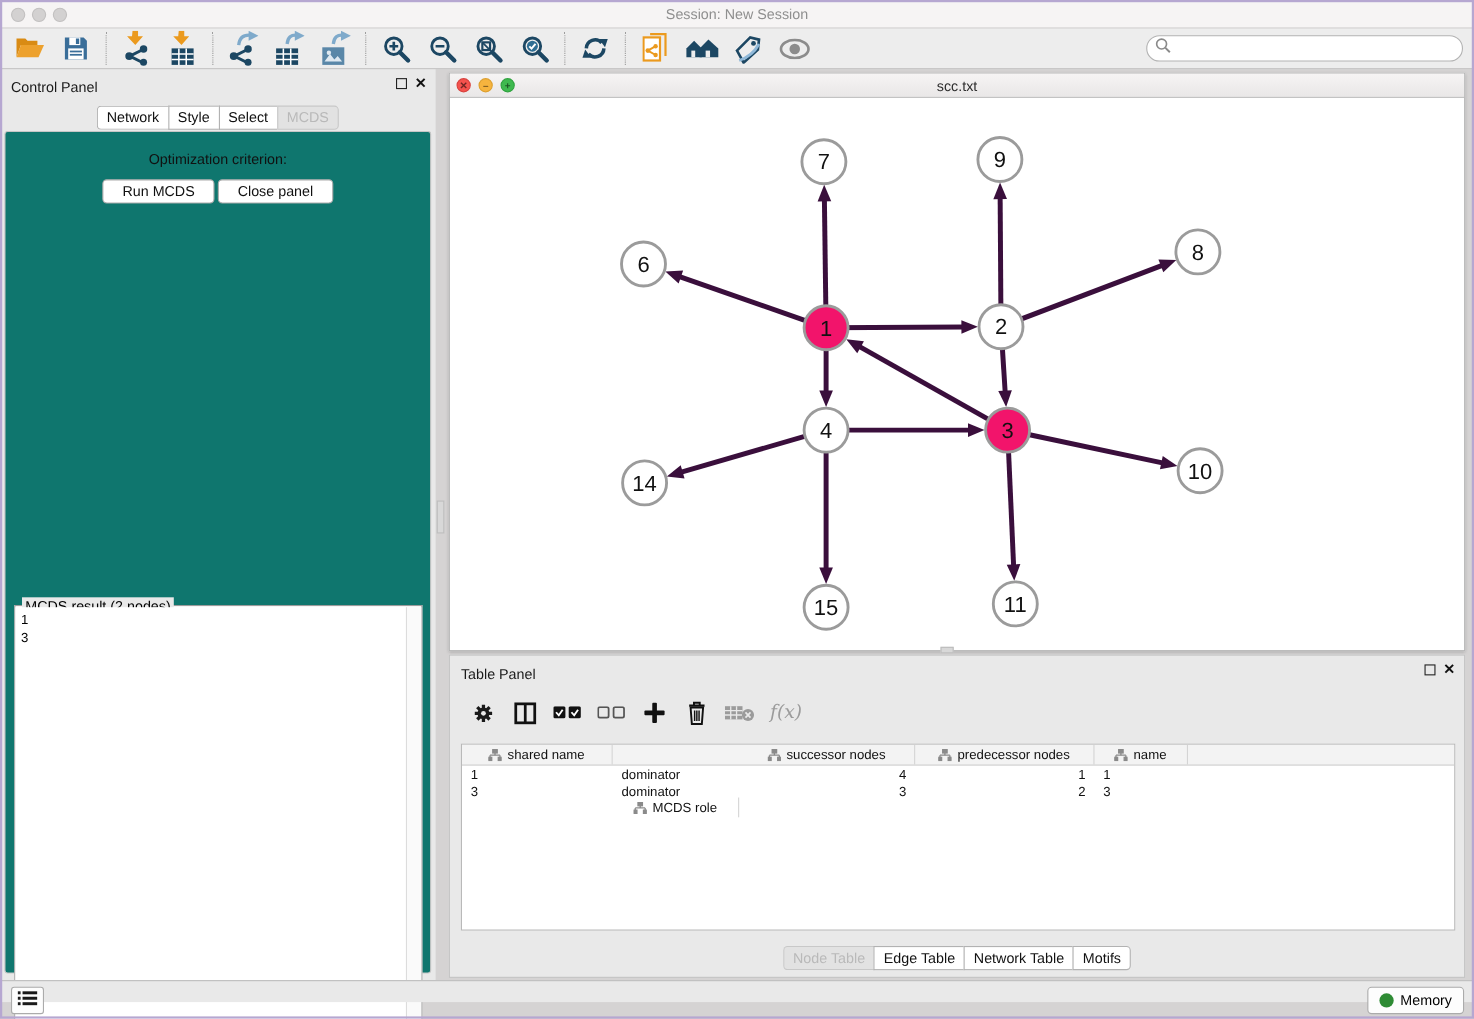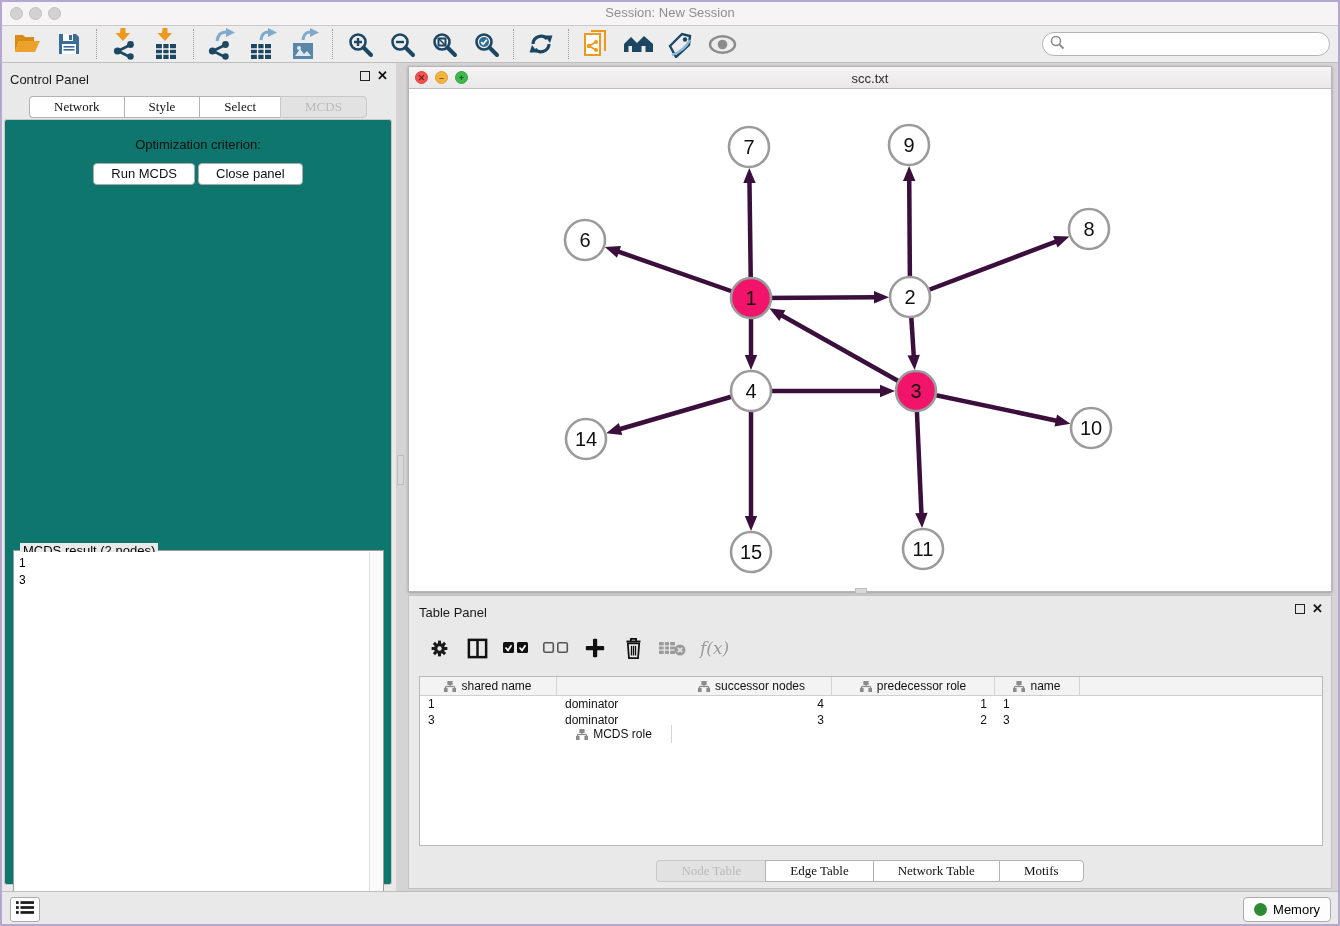--- a/index.html
+++ b/index.html
@@ -25,22 +25,22 @@
   .searchbox input { border:none; outline:none; flex:1; font-size:13px; background:transparent; height:18px; }
 
   
   .control-panel { position:absolute; left:0; top:63px; width:396px; height:828px; background:#e9e9e9; }
   .panel-head { position:absolute; left:0; top:0; width:100%; height:30px; }
   .panel-title { position:absolute; left:10px; top:9px; font-size:13px; color:#1a1a1a; }
   .panel-btns { position:absolute; right:8px; top:8px; display:flex; gap:7px; align-items:center; }
   .float-btn { width:10px; height:10px; border:1.5px solid #222; background:transparent; }
   .close-x { font-size:13px; font-weight:bold; color:#111; line-height:10px; }
   .cp-tabs { position:absolute; top:33px; left:0; width:100%; display:flex; justify-content:center; }
-  .cp-tab, .tb-tab { height:22px; line-height:20px; padding:0 24px; font-size:13px; background:#fff;
-    border:1px solid #b2b2b2; border-right:none; color:#111; text-align:center;font-family:Liberation Serif, serif; }
+  .cp-tab, .tb-tab { height:22px; line-height:20px; padding:0 8px; font-size:13px; background:#fff;
+    border:1px solid #b2b2b2; border-right:none; color:#111; text-align:center; }
   .cp-tab:first-child, .tb-tab:first-child { border-radius:4px 0 0 4px; }
   .cp-tab:last-child, .tb-tab:last-child { border-right:1px solid #b2b2b2; border-radius:0 4px 4px 0; }
   .cp-tab.selected, .tb-tab.selected { background:#e2e2e2; color:#b9b9b9; border-color:#c8c8c8; }
   .cp-content { position:absolute; left:4px; top:56px; width:388px; height:766px;
     border:1px solid #c6c6c6; border-radius:3px; background:#0f766e; }
   .opt-label { margin-top:17px; text-align:center; font-size:13px; color:#111; }
   .dropdown { margin:9px auto 0; width:308px; height:23px; background:#fff; border:1px solid #ababab;
     border-radius:4px; display:flex; align-items:center; padding:0 6px 0 10px; font-size:13px; }
   .dropdown .dd-label { flex:1; }
   .btn-row { display:flex; justify-content:center; gap:3px; margin-top:11px; }
@@ -81,21 +81,21 @@
   .node-table { position:absolute; left:10px; top:80px; width:904px; height:170px; background:#fff;
     border:1px solid #b9b9b9; overflow:hidden; }
   .nt-header { display:flex; height:19px; background:#f3f3f3; border-bottom:1px solid #cfcfcf; }
   .nt-th { display:flex; align-items:center; justify-content:center; gap:5px; font-size:12px; color:#111;
     border-right:1px solid #d4d4d4; height:100%; }
   .nt-row { display:flex; height:16px; }
   .nt-td { font-size:12px; color:#111; line-height:16px; padding:0 8px; overflow:hidden; }
   .tp-tabs { position:absolute; left:0; bottom:6px; width:100%; display:flex; justify-content:center; }
 
   
-  .statusbar { position:absolute; left:0; top:891px; width:1340px; height:35px; background:#e9e9e9;
+  .statusbar { position:absolute; left:0; top:891px; width:1340px; height:20px; background:#e9e9e9;
     border-top:1px solid #bdbdbd; }
   .list-btn { position:absolute; left:10px; top:5px; width:30px; height:25px; background:#fdfdfd;
     border:1px solid #ababab; border-radius:3px; display:flex; align-items:center; justify-content:center; }
   .memory-btn { position:absolute; right:9px; top:5px; height:25px; background:#fdfdfd;
     border:1px solid #ababab; border-radius:4px; display:flex; align-items:center; gap:6px;
     padding:0 10px; font-size:13px; }
   .mem-dot { width:13px; height:13px; border-radius:50%; background:#2e8b34; }
 </style>
 </head>
 <body>
@@ -483,21 +483,21 @@
             <g stroke="#8a8a8a" stroke-width="1.2" fill="#8a8a8a">
               <rect x="4" y="0.5" width="4" height="3"></rect>
               <line x1="6" y1="3.5" x2="6" y2="5.5"></line>
               <line x1="1.5" y1="5.5" x2="10.5" y2="5.5"></line>
               <line x1="1.5" y1="5.5" x2="1.5" y2="7.5"></line>
               <line x1="10.5" y1="5.5" x2="10.5" y2="7.5"></line>
               <rect x="0" y="7.5" width="3" height="3"></rect>
               <rect x="9" y="7.5" width="3" height="3"></rect>
             </g>
           </svg>
-          <span>predecessor role</span>
+          <span>predecessor nodes</span>
         </div>
         <div class="nt-th" style="width: 85px;">
           <svg width="12" height="11" viewBox="0 0 12 11">
             <g stroke="#8a8a8a" stroke-width="1.2" fill="#8a8a8a">
               <rect x="4" y="0.5" width="4" height="3"></rect>
               <line x1="6" y1="3.5" x2="6" y2="5.5"></line>
               <line x1="1.5" y1="5.5" x2="10.5" y2="5.5"></line>
               <line x1="1.5" y1="5.5" x2="1.5" y2="7.5"></line>
               <line x1="10.5" y1="5.5" x2="10.5" y2="7.5"></line>
               <rect x="0" y="7.5" width="3" height="3"></rect>

